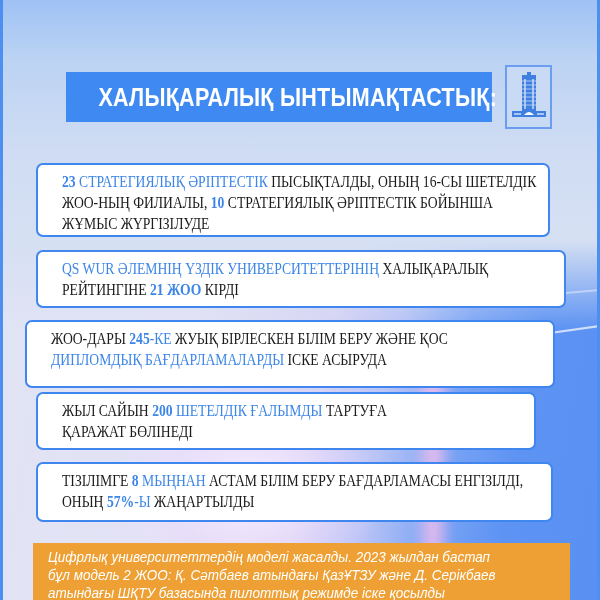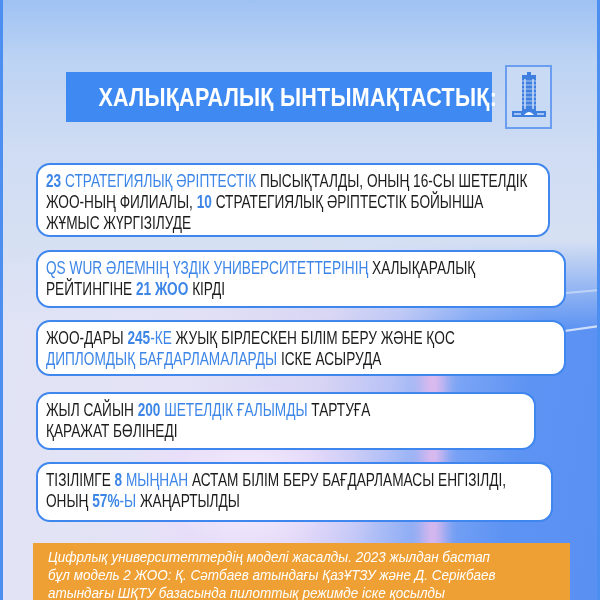--- a/index.html
+++ b/index.html
@@ -48,26 +48,26 @@
   .icon-box {
     position: absolute; left: 502px; top: 65px; width: 47px; height: 64px;
     border: 2px solid #6b9ef0;
     background: #c9daf5;
     display: flex; align-items: center; justify-content: center;
   }
   .card {
     position: absolute;
     background: #ffffff;
     border: 2px solid #3f86ee;
-    border-radius: 14px;
-    padding: 6px 0 0 8px;
+    border-radius: 7px;
+    padding: 6px 0 0 24px;
     color: #1c1c1c;
     font-size: 17.5px;
     line-height: 21px;
-    font-family: Liberation Sans, sans-serif;
+    font-family: Liberation Serif, serif;
     font-weight: normal;
   }
   .card .ln { display: block; white-space: nowrap; transform: scaleX(0.78); transform-origin: left center; }
   .card .hl { color: #3d86e8; }
   .card .hl.b { font-weight: bold; }
   .orange {
     position: absolute; left: 30px; top: 543px; width: 537px; height: 70px;
     background: #eea034;
     padding: 5px 0 0 15px;
     color: #ffffff;
@@ -118,21 +118,21 @@
     <span class="ln"><span class="hl b">23</span><span class="hl"> СТРАТЕГИЯЛЫҚ ӘРІПТЕСТІК</span><span> ПЫСЫҚТАЛДЫ, ОНЫҢ 16-СЫ ШЕТЕЛДІК</span></span>
     <span class="ln"><span>ЖОО-НЫҢ ФИЛИАЛЫ, </span><span class="hl b">10</span><span> СТРАТЕГИЯЛЫҚ ӘРІПТЕСТІК БОЙЫНША</span></span>
     <span class="ln"><span>ЖҰМЫС ЖҮРГІЗІЛУДЕ</span></span>
   </div>
 
   <div class="card" style="left:33px;top:250px;width:530px;height:58px;">
     <span class="ln"><span class="hl">QS WUR ӘЛЕМНІҢ ҮЗДІК УНИВЕРСИТЕТТЕРІНІҢ</span><span> ХАЛЫҚАРАЛЫҚ</span></span>
     <span class="ln"><span>РЕЙТИНГІНЕ </span><span class="hl b">21 ЖОО</span><span> КІРДІ</span></span>
   </div>
 
-  <div class="card" style="left:33px;top:320px;width:530px;height:56px;">
+  <div class="card" style="left:22px;top:320px;width:530px;height:68px;">
     <span class="ln"><span>ЖОО-ДАРЫ </span><span class="hl b">245</span><span class="hl">-КЕ</span><span> ЖУЫҚ БІРЛЕСКЕН БІЛІМ БЕРУ ЖӘНЕ ҚОС</span></span>
     <span class="ln"><span class="hl">ДИПЛОМДЫҚ БАҒДАРЛАМАЛАРДЫ</span><span> ІСКЕ АСЫРУДА</span></span>
   </div>
 
   <div class="card" style="left:33px;top:392px;width:500px;height:58px;">
     <span class="ln"><span>ЖЫЛ САЙЫН </span><span class="hl b">200</span><span class="hl"> ШЕТЕЛДІК ҒАЛЫМДЫ</span><span> ТАРТУҒА</span></span>
     <span class="ln"><span>ҚАРАЖАТ БӨЛІНЕДІ</span></span>
   </div>
 
   <div class="card" style="left:33px;top:462px;width:517px;height:60px;">

